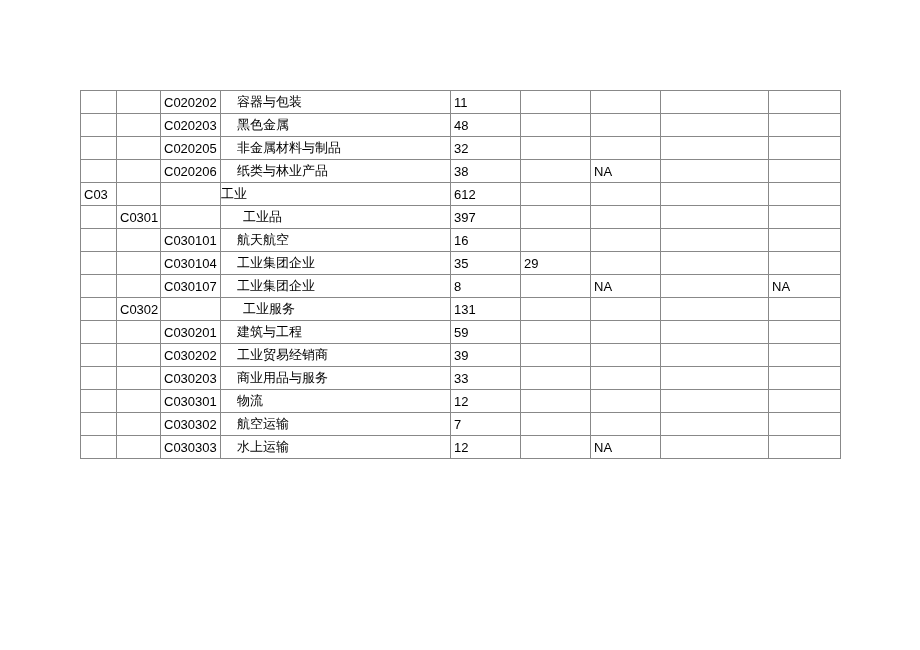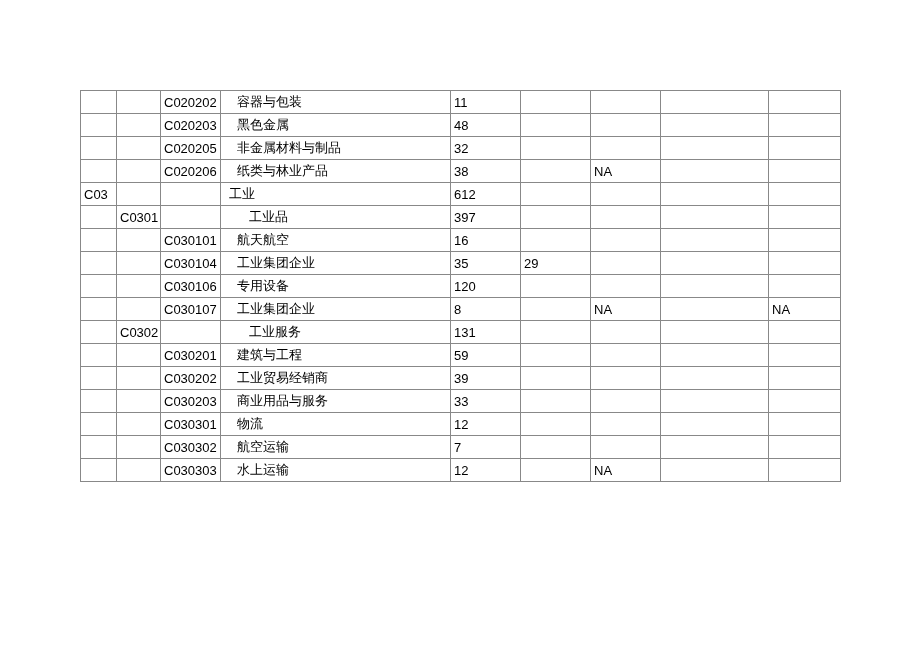--- a/index.html
+++ b/index.html
@@ -29,22 +29,22 @@
     }
     .col1 { width: 36px; }
     .col2 { width: 44px; }
     .col3 { width: 60px; }
     .col4 { width: 230px; }
     .col5 { width: 70px; }
     .col6 { width: 70px; }
     .col7 { width: 70px; }
     .col8 { width: 108px; }
     .col9 { width: 72px; }
-    .indent1 { padding-left: 8px; margin-top: 8px; }
-    .indent2 { padding-left: 28px; }
+    .indent1 { padding-left: 0; margin-top: 8px; }
+    .indent2 { padding-left: 22px; }
     .indent3 { padding-left: 16px; font-family: Liberation Mono, monospace; }
   </style>
 </head>
 <body>
 
 <table>
   <colgroup>
     <col class="col1">
       <col class="col2">
       <col class="col3">
@@ -140,31 +140,20 @@
         <td class="indent3">工业集团企业</td>
         <td>35</td>
         <td>29</td>
         <td></td>
         <td></td>
         <td></td>
       </tr>
       <tr>
         <td></td>
         <td></td>
-        <td>C030106</td>
-        <td class="indent3">专用设备</td>
-        <td>120</td>
-        <td></td>
-        <td></td>
-        <td></td>
-        <td></td>
-      </tr>
-      <tr>
-        <td></td>
-        <td></td>
         <td>C030107</td>
         <td class="indent3">工业集团企业</td>
         <td>8</td>
         <td></td>
         <td>NA</td>
         <td></td>
         <td>NA</td>
       </tr>
       <tr>
         <td></td>

